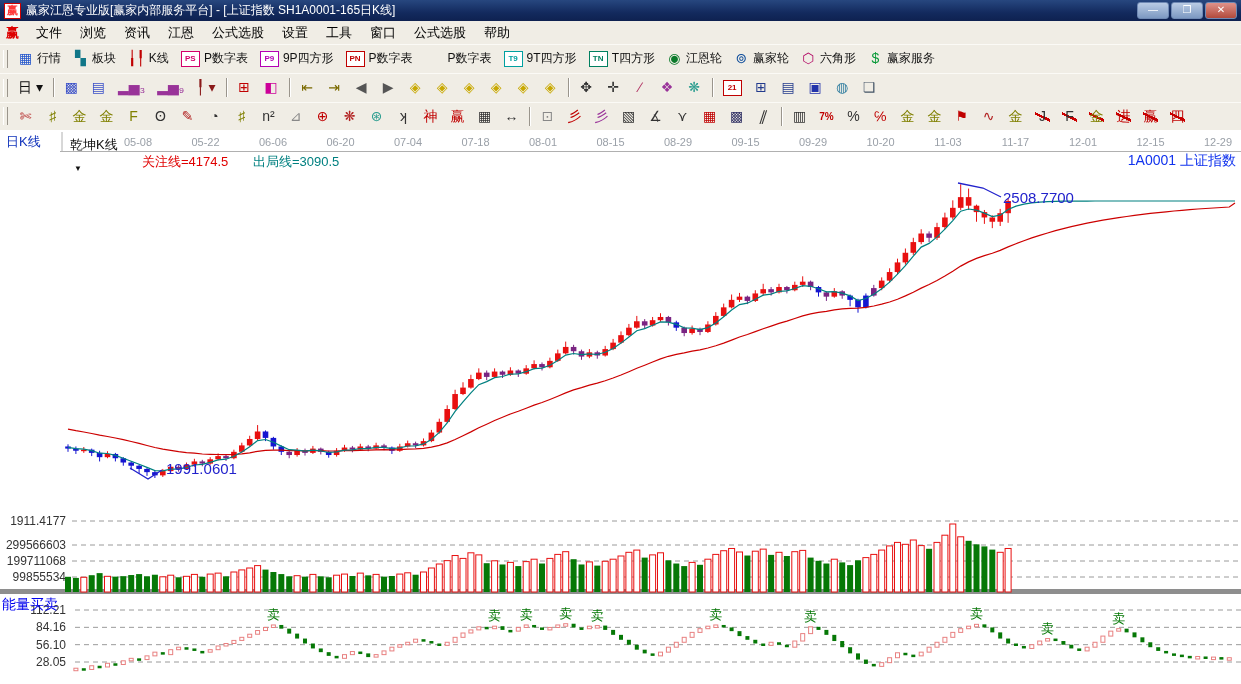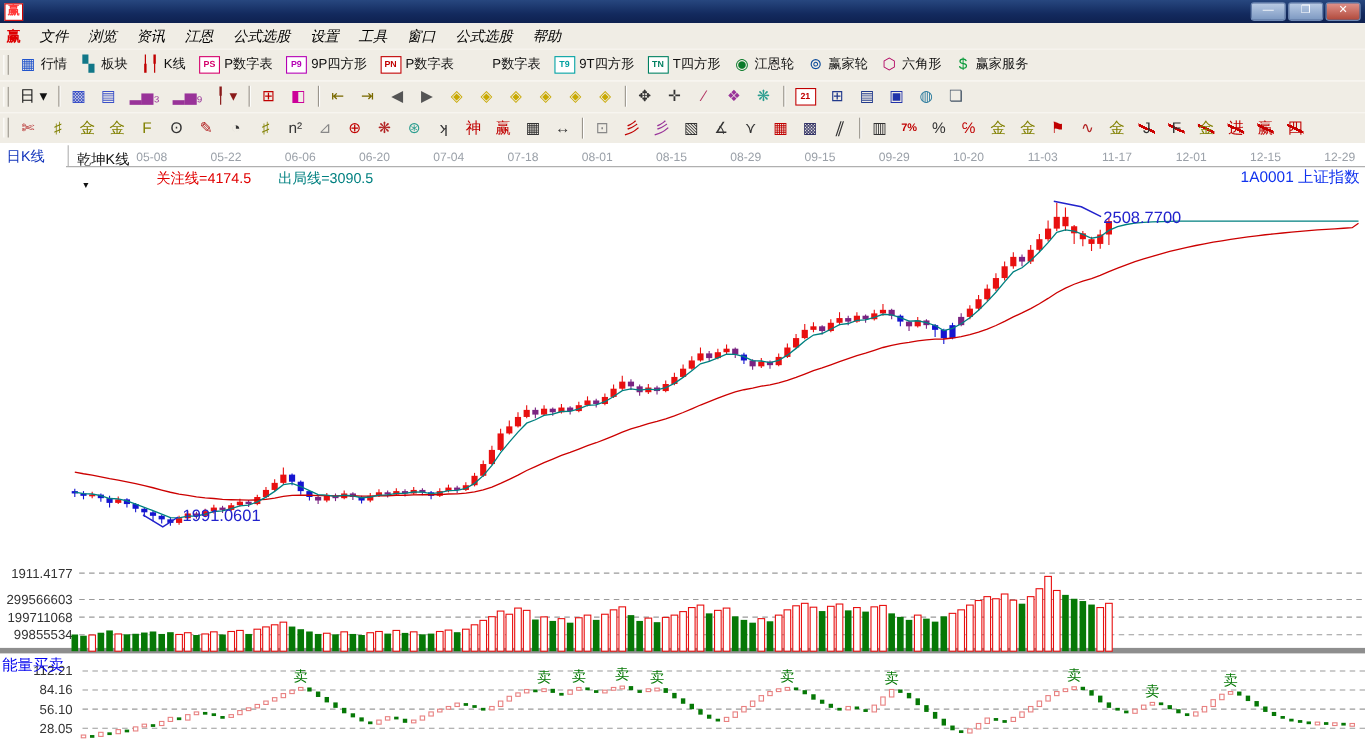--- a/index.html
+++ b/index.html
@@ -13,21 +13,21 @@
     font-size:11px;line-height:13px;width:15px;height:14px;text-align:center;margin-right:5px;}
   .wincontrols{margin-left:auto;display:flex;gap:2px;}
   .winbtn{width:30px;height:15px;border:1px solid #6f89b4;border-radius:3px;
     background:linear-gradient(#b9cbe4,#7d99c2);color:#fff;font-size:10px;line-height:13px;
     text-align:center;cursor:pointer;}
   .winbtn.close{background:linear-gradient(#e0928a,#b14a3c);}
   
   .menubar{position:absolute;top:21px;left:0;right:0;height:23px;background:#f0ede5;
     border-bottom:1px solid #d8d4ca;display:flex;align-items:center;font-size:13px;}
   .menubar .mlogo{color:#d00;font-weight:bold;margin:0 8px 0 6px;font-size:13px;}
-  .menu-item{padding:2px 9px;cursor:default;font-style:italic;}
+  .menu-item{padding:2px 9px;cursor:default;}
   
   .toolbar{position:absolute;left:0;right:0;background:#f0ede5;display:flex;
     align-items:center;border-bottom:1px solid #cfcabf;box-shadow:inset 0 1px 0 #fbfaf6;}
   #toolbar1{top:44px;height:29px;}
   #toolbar2{top:73px;height:29px;}
   #toolbar3{top:102px;height:28px;}
   .grip{width:3px;height:18px;margin:0 4px 0 3px;border-left:1px solid #fff;
     border-right:1px solid #9a958c;}
   .vsep{width:1px;height:19px;background:#9a958c;box-shadow:1px 0 0 #fff;margin:0 4px;}
   .tbtn{display:flex;align-items:center;gap:4px;padding:1px 5px;font-size:12px;
@@ -49,20 +49,21 @@
   .hdr-symbol{top:22px;right:5px;color:#1133ee;font-size:14px;}
   .ind-label{top:466px;left:2px;color:#0000ee;font-size:14px;}
   #chart-svg{position:absolute;top:0;left:0;}
 </style>
 </head>
 <body>
 
 <div id="app">
   <div class="titlebar">
     <span class="logo">赢</span>
+    <span>赢家江恩专业版[赢家内部服务平台] - [上证指数  SH1A0001-165日K线]</span>
     <span class="wincontrols" id="wincontrols">
         <span class="winbtn">—</span>
         <span class="winbtn">❐</span>
         <span class="winbtn close">✕</span>
       </span>
   </div>
   <div class="menubar" id="menubar">
     <span class="mlogo">赢</span>
   <span class="menu-item">文件</span>
       <span class="menu-item">浏览</span>

